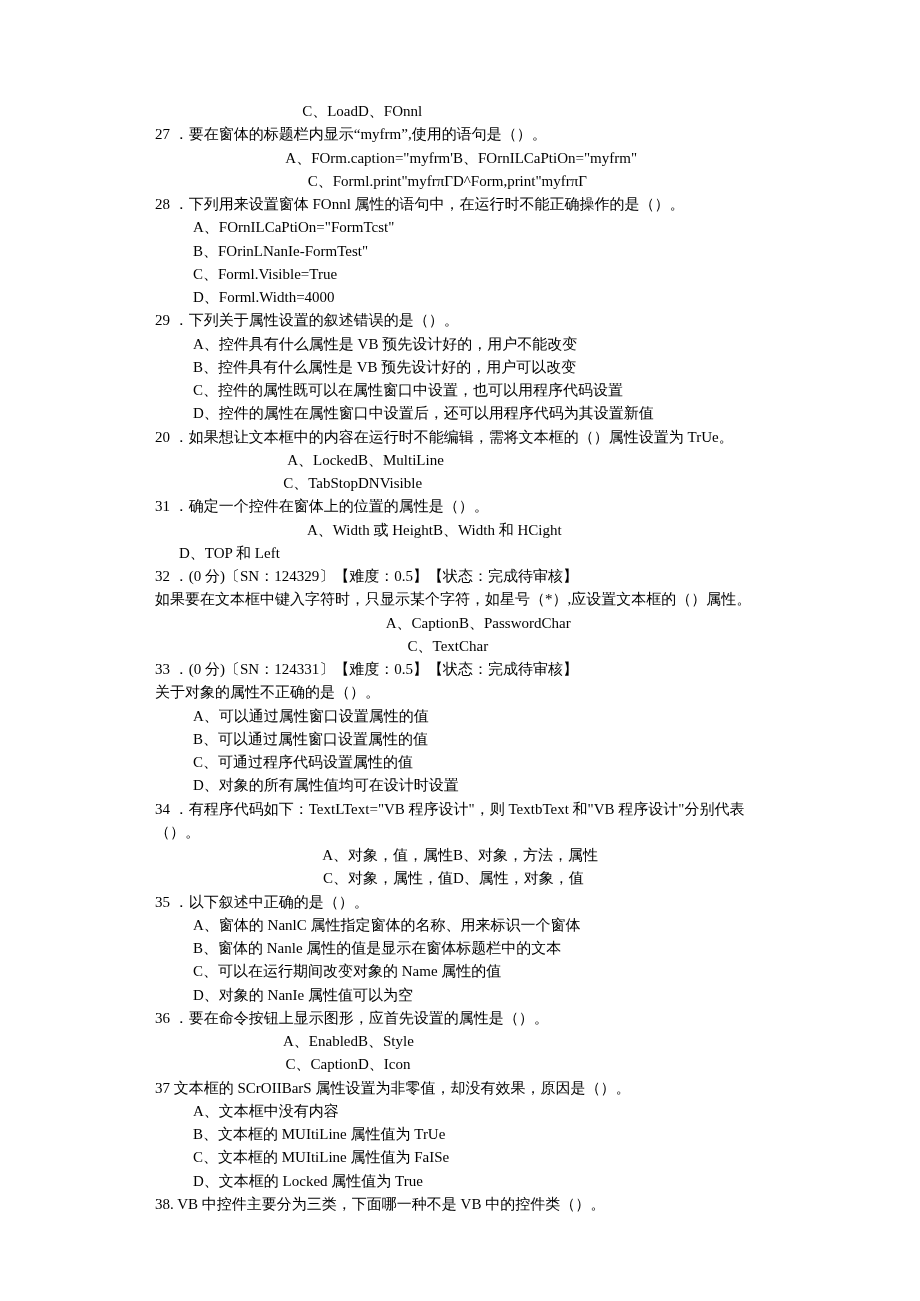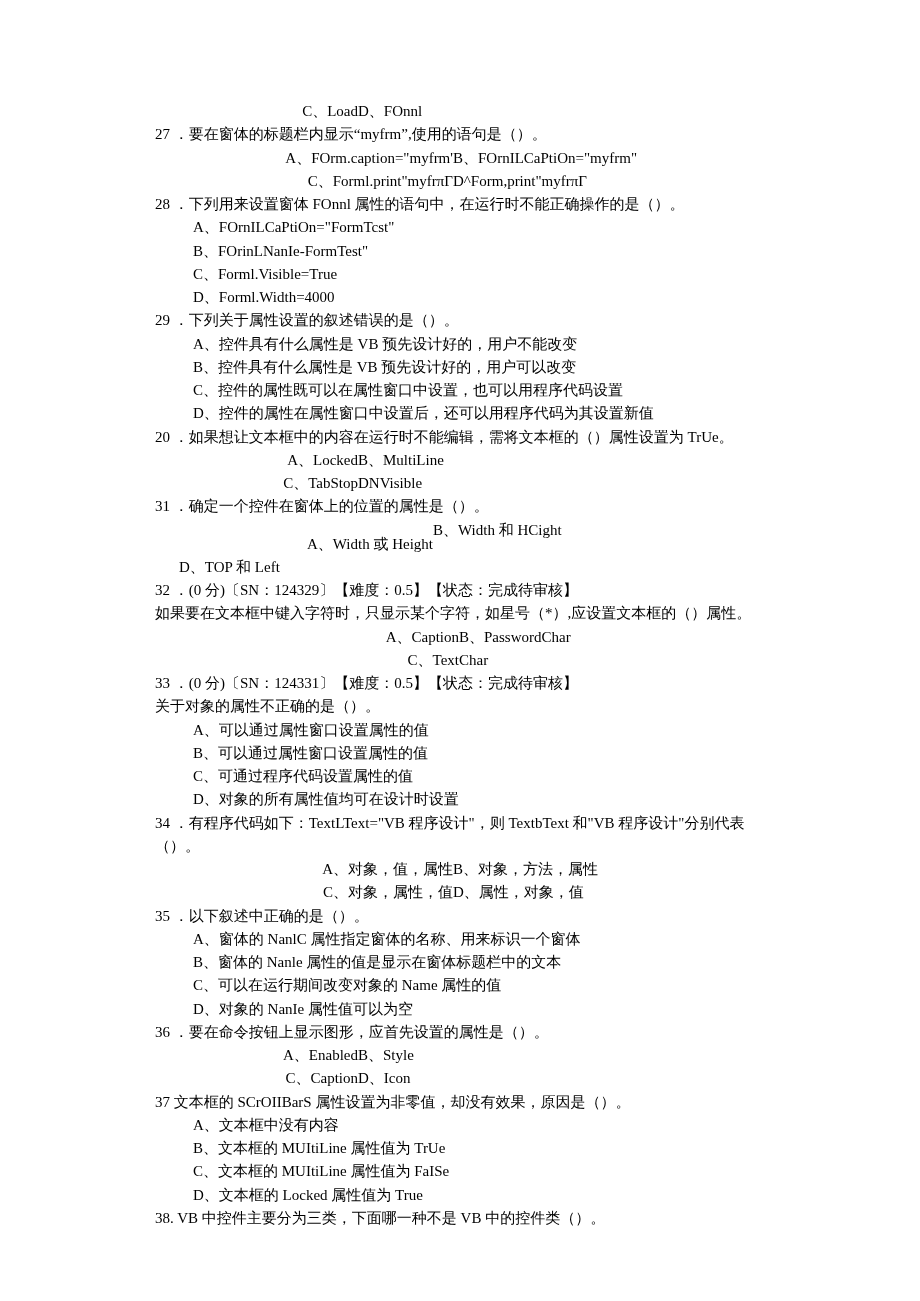--- a/index.html
+++ b/index.html
@@ -23,21 +23,21 @@
     text-align: right;
   }
   .opt-row.indent2 {
     padding-left: 24px;
   }
   .cell {
     display: inline-block;
   }
   .w160 { width: 165px; }
   .w200 { width: 230px; margin-left: 36px; }
-  .w240 { width: 240px; margin-top: 14px; }
+  .w240 { width: 240px; }
   .w260 { width: 260px; }
 </style>
 </head>
 <body>
 
 <div class="opt-row">
   <span class="cell w160">C、Load</span>
   <span class="cell">D、FOnnl</span>
 </div>
 

